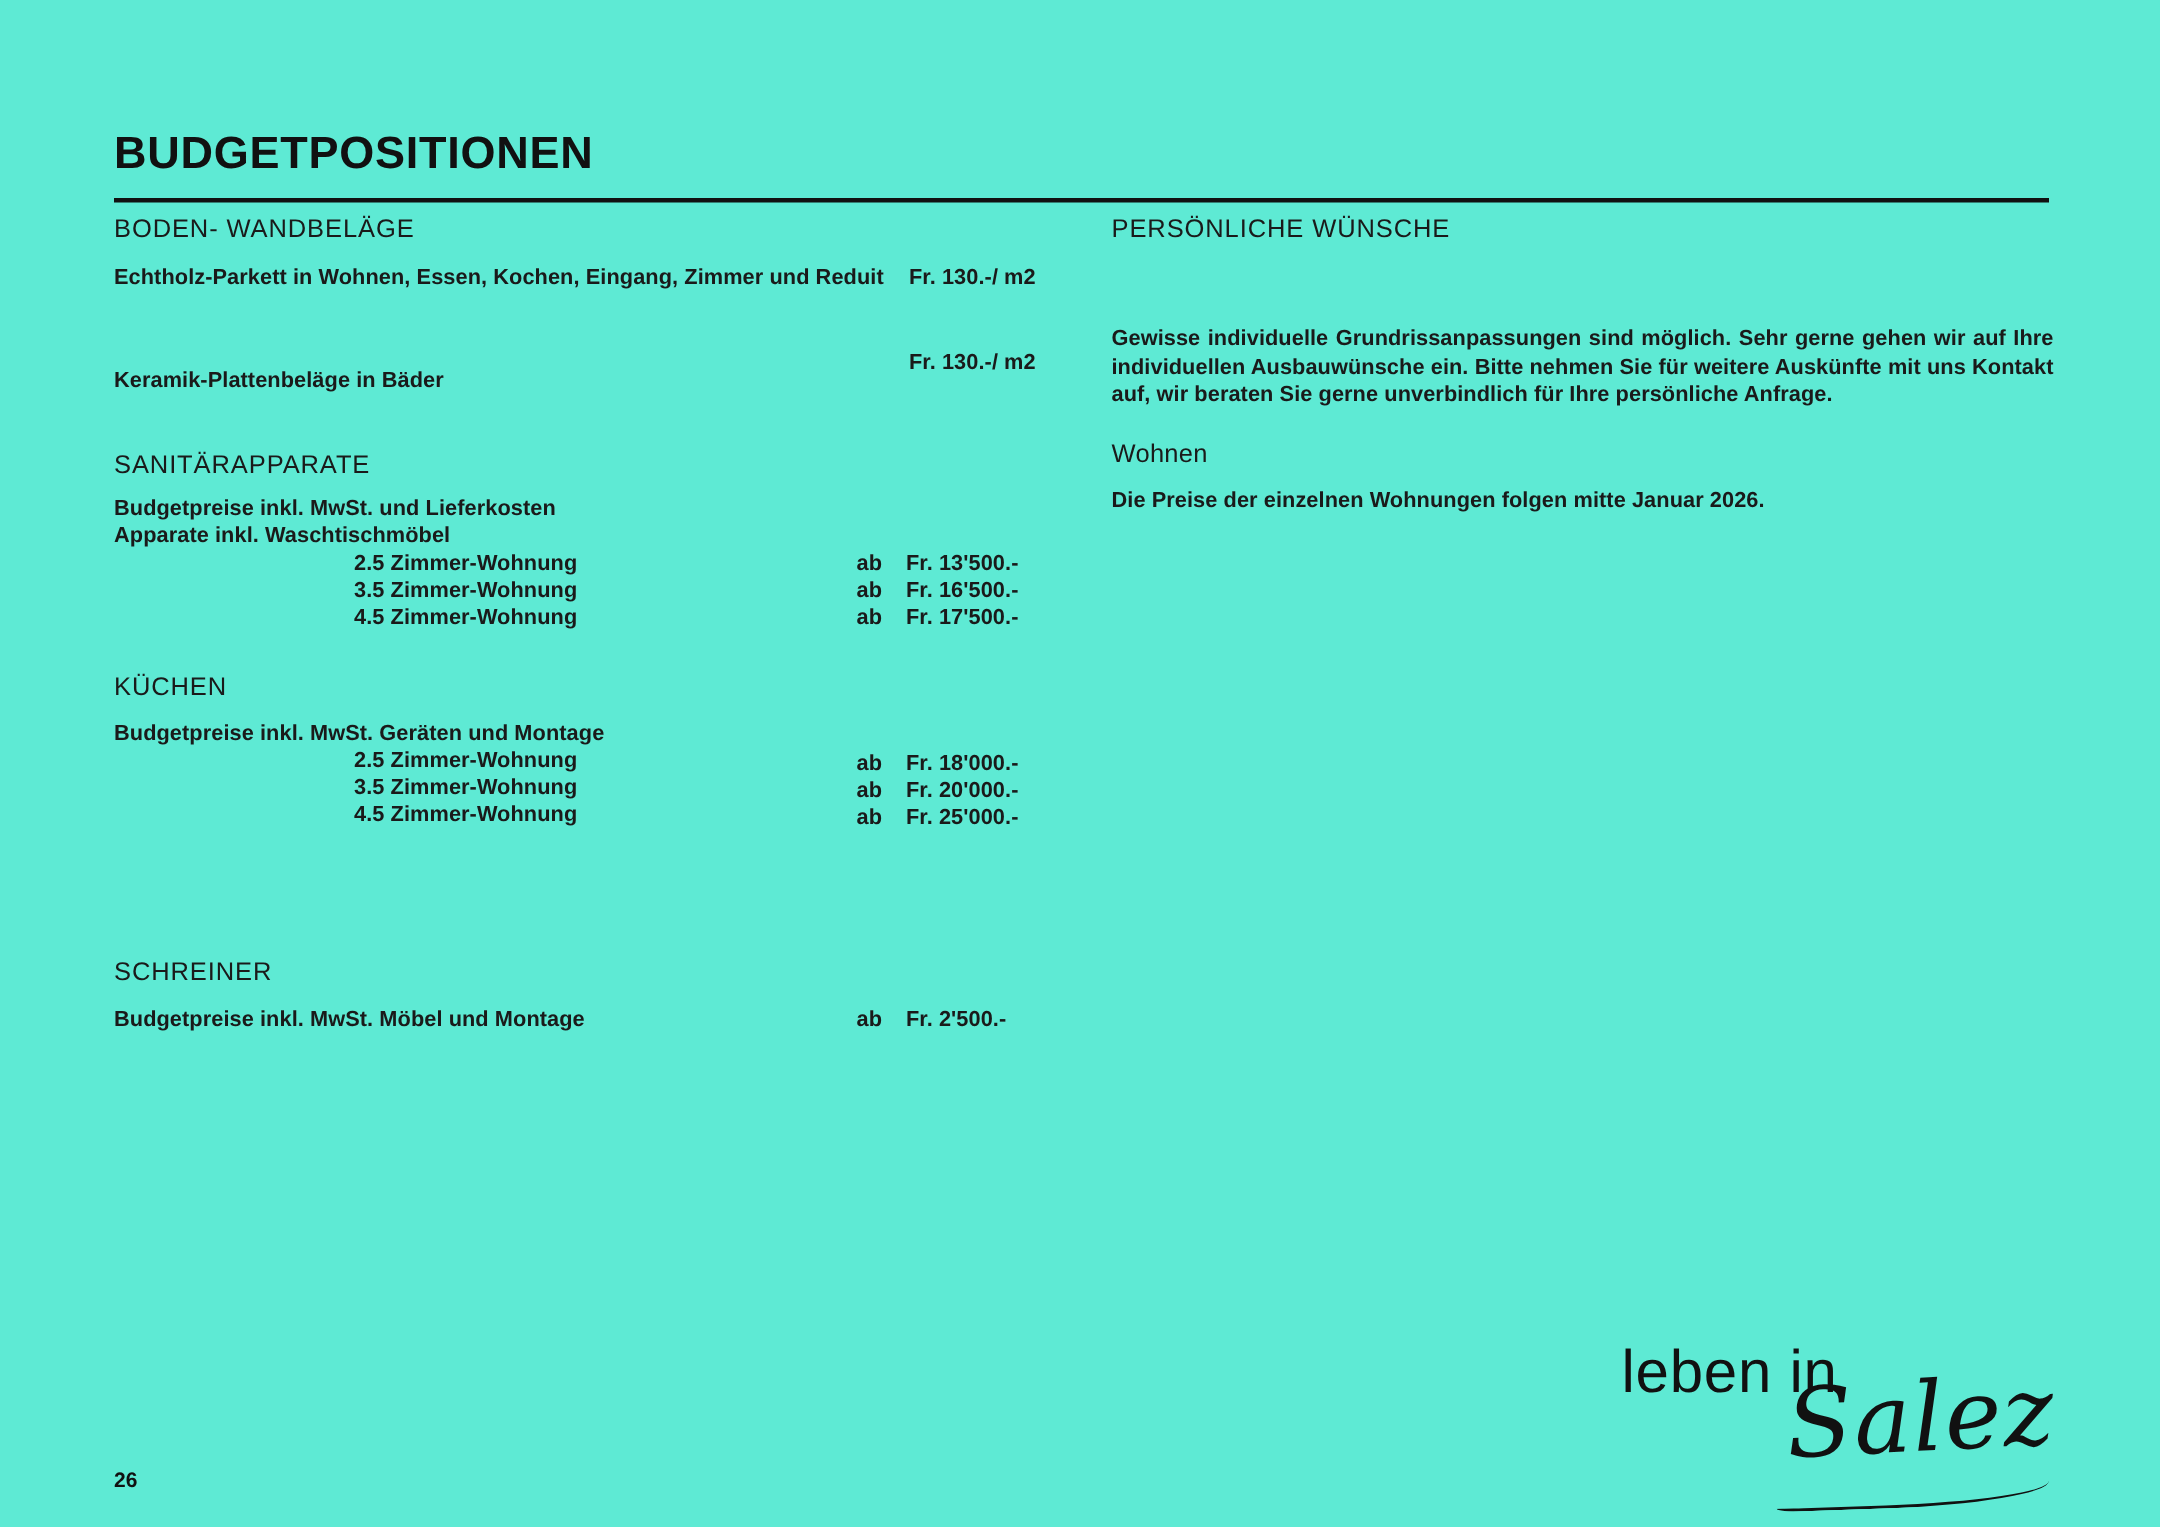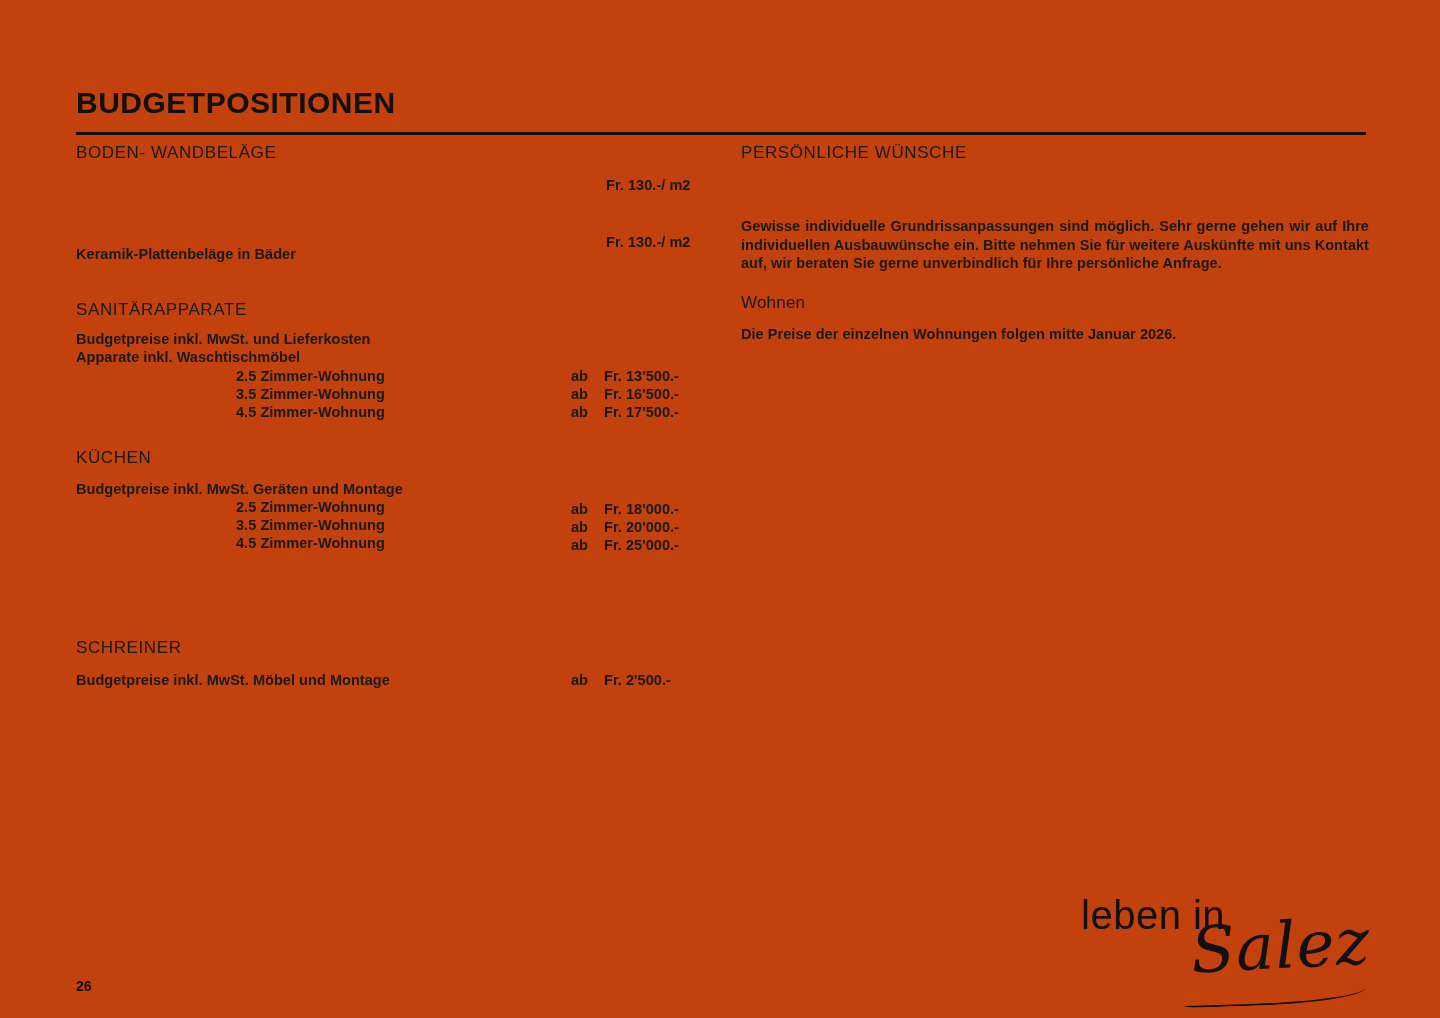--- a/index.html
+++ b/index.html
@@ -4,21 +4,21 @@
 <style>
   html, body {
     margin: 0;
     padding: 0;
     background: #c9c9c9;
   }
   .page {
     position: relative;
     width: 1440px;
     height: 1018px;
-    background: #c2410c;
+    background: #5eead4;
     overflow: hidden;
     font-family: "Liberation Sans", sans-serif;
     color: #1a1a1a;
   }
   .page-inner {
     position: absolute;
     left: 76px;
     top: 0;
     width: 1290px;
     height: 1018px;
@@ -168,20 +168,21 @@
 <div class="page">
   <div class="page-inner">
 
     <div class="doc-title">BUDGETPOSITIONEN</div>
     <div class="title-rule"></div>
 
     <div class="col-left">
 
       <div class="blk" style="height:140px;">
         <h2 class="section b-head">BODEN- WANDBELÄGE</h2>
+        <div class="body-txt b-item1">Echtholz-Parkett in Wohnen, Essen, Kochen, Eingang, Zimmer und Reduit</div>
         <div class="body-txt b-price1">Fr. 130.-/ m2</div>
         <div class="body-txt b-item2">Keramik-Plattenbeläge in Bäder</div>
         <div class="body-txt b-price2">Fr. 130.-/ m2</div>
       </div>
 
       <h2 class="section s-head">SANITÄRAPPARATE</h2>
       <div class="body-txt s-l1">Budgetpreise inkl. MwSt. und Lieferkosten</div>
       <div class="body-txt s-l2">Apparate inkl. Waschtischmöbel</div>
 
       <div class="body-txt s-r1">2.5 Zimmer-Wohnung</div>

